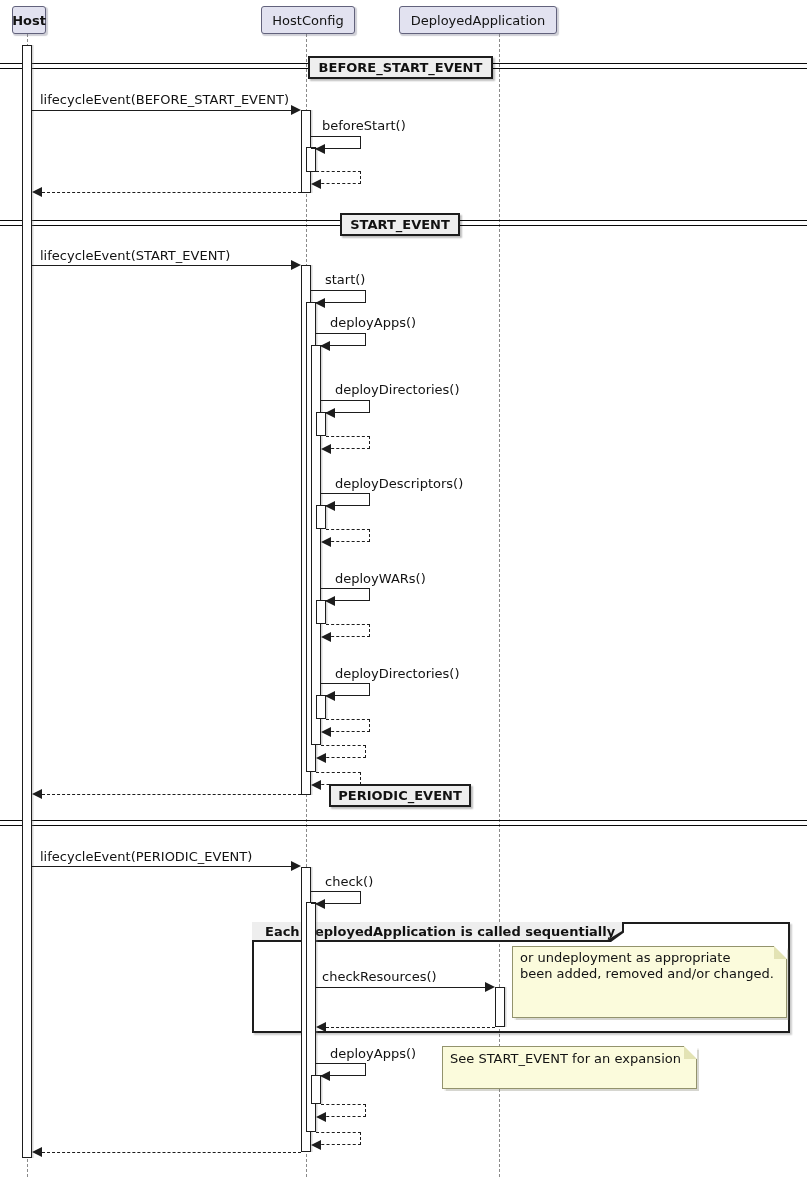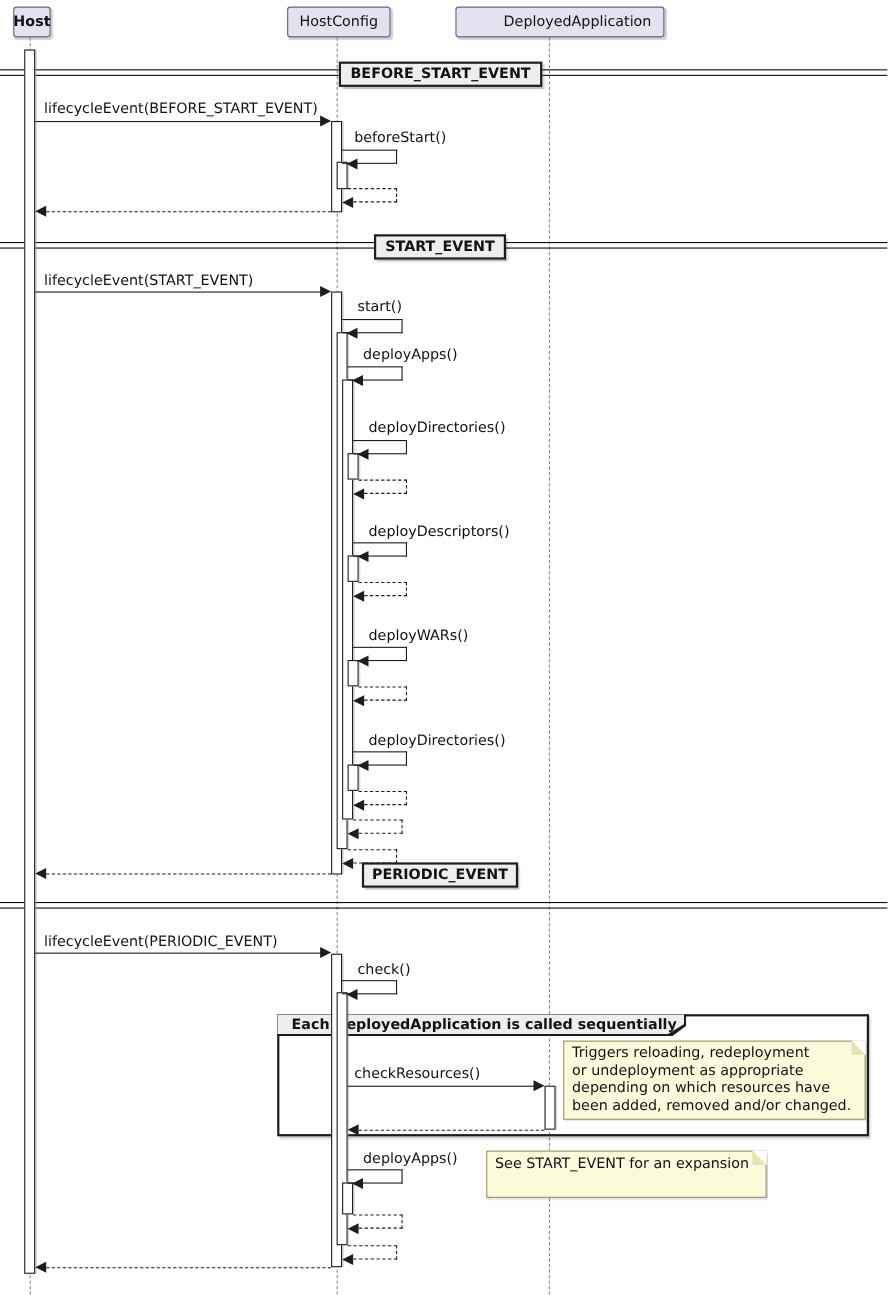--- a/index.html
+++ b/index.html
@@ -59,21 +59,21 @@
   <div class="lifeline" style="left:27px;top:34px;height:1143px;"></div>
   <div class="lifeline" style="left:306px;top:34px;height:1143px;"></div>
   <div class="lifeline" style="left:499px;top:34px;height:1143px;"></div>
 
   <div class="pbox" style="left:12px;width:32px;font-weight:bold;">
     <span>Host</span>
   </div>
   <div class="pbox" style="left:261px;width:92px;">
     <span>HostConfig</span>
   </div>
-  <div class="pbox" style="left:414px;width:156px;padding-left:32px;">
+  <div class="pbox" style="left:399px;width:156px;">
     <span>DeployedApplication</span>
   </div>
 
   <div class="divline" style="top:63px;"></div>
   <div class="divline" style="top:68px;"></div>
   <div class="divbox" style="left:308px;top:56px;width:181px;height:19px;">
     <span>BEFORE_START_EVENT</span>
   </div>
 
   <div class="divline" style="top:220px;"></div>
@@ -91,23 +91,21 @@
   <div class="frame" style="left:252px;top:922px;width:534px;height:107px;"></div>
   <div class="frame-tab" style="left:252px;top:922px;width:372px;height:20px;">
     <div class="tab-outer"></div>
     <div class="tab-inner">
       <span>Each DeployedApplication is called sequentially</span>
     </div>
   </div>
 
   <div class="note" style="left:512px;top:946px;width:260px;height:64px;">
     <div class="fold"></div>
-    <div class="line-t">Triggers reloading, redeployment</div>
     <div class="line-t">or undeployment as appropriate</div>
-    <div class="line-t">depending on which resources have</div>
     <div class="line-t">been added, removed and/or changed.</div>
   </div>
 
   <div class="note" style="left:442px;top:1046px;width:240px;height:34px;padding-top:4px;">
     <div class="fold"></div>
     <div class="line-t">See START_EVENT for an expansion</div>
   </div>
 
   <div class="bar" style="left:22px;top:45px;height:1111px;"></div>
 

